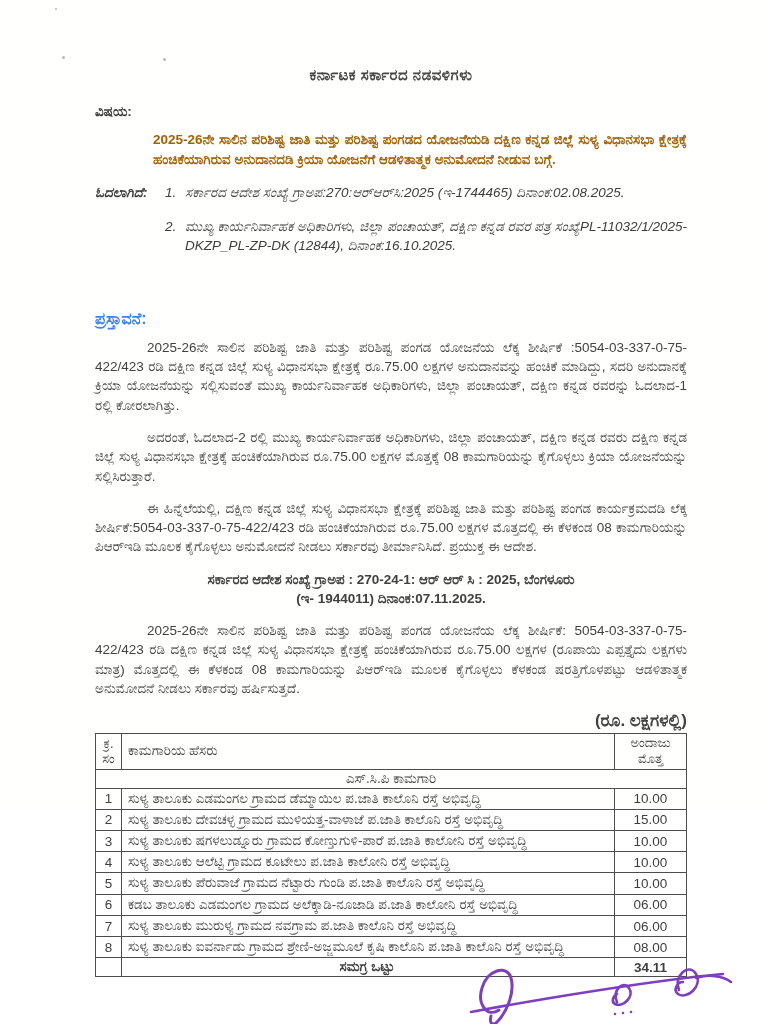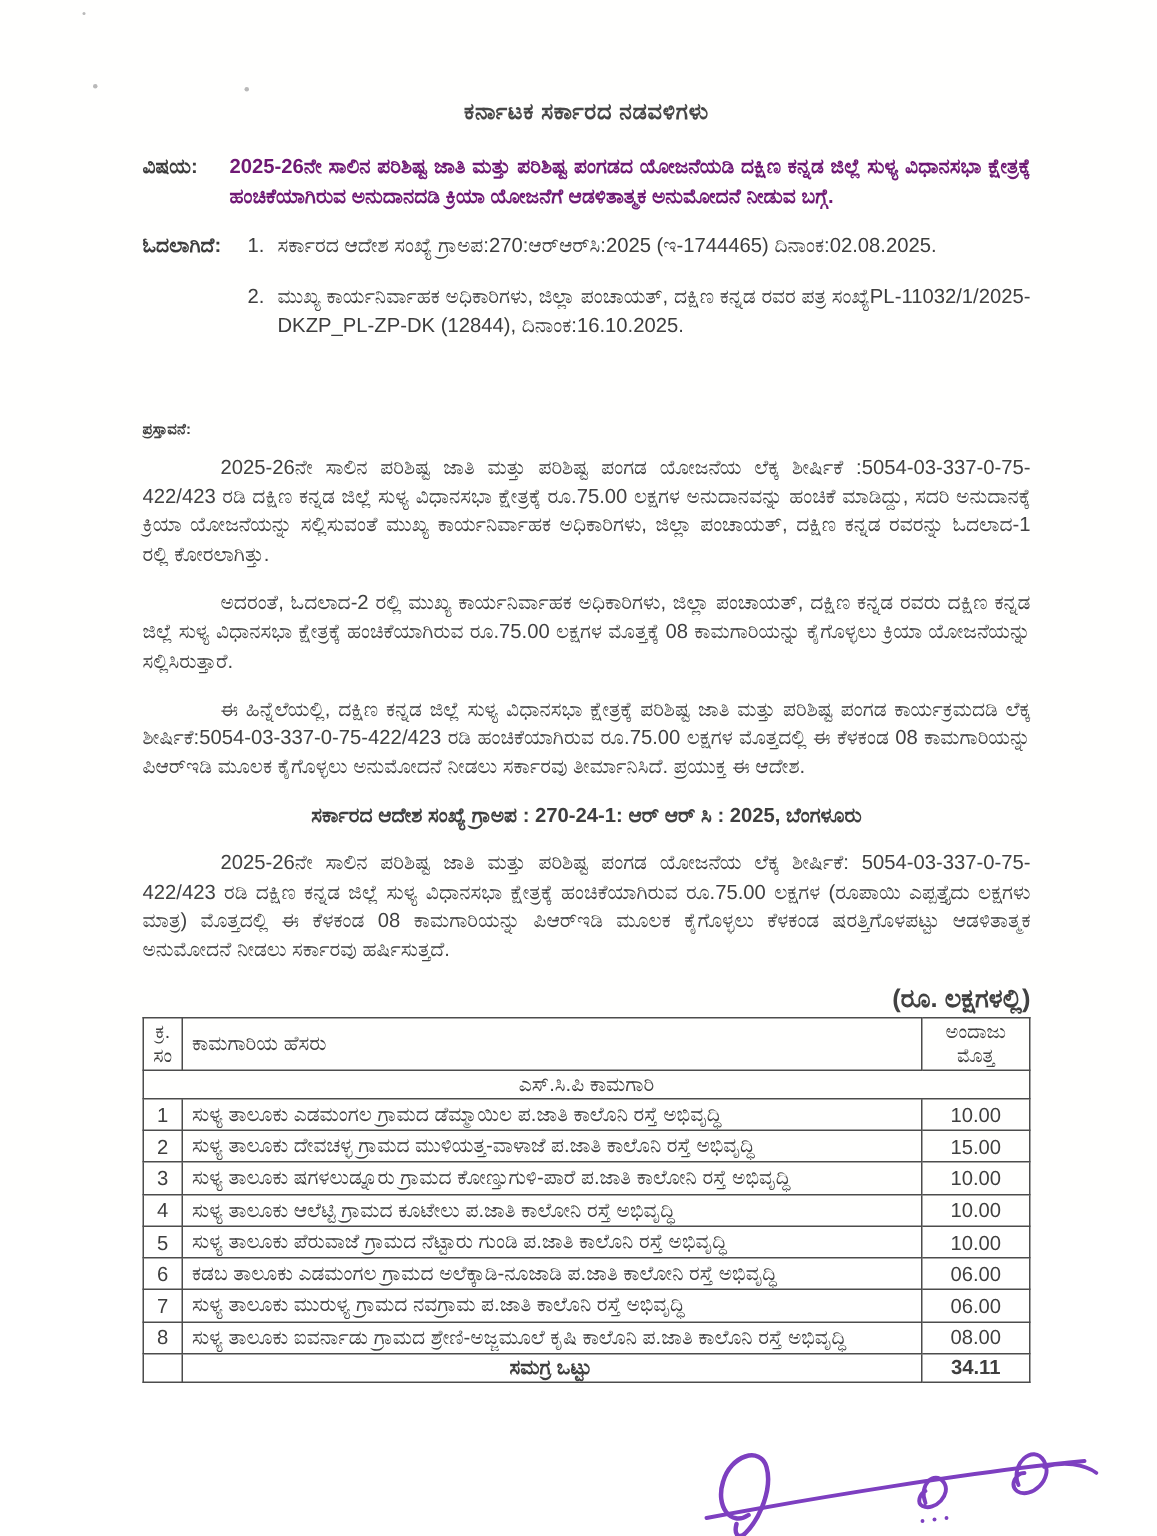--- a/index.html
+++ b/index.html
@@ -35,42 +35,44 @@
   .subject-row .lbl {
     font-weight: 700;
     flex: 0 0 50px;
     white-space: nowrap;
     margin-right: 8px;
   }
   .subject-text {
     flex: 1;
     text-align: justify;
     font-weight: 600;
-    color: #701a75;
+    color: #a16207;
+    margin-top: 28px;
   }
   .read-row {
     display: flex;
     font-size: 13.5px;
     line-height: 1.45;
     margin-bottom: 40px;
+    font-style: italic;
   }
   .read-row .lbl {
     font-weight: 700;
     flex: 0 0 66px;
     margin-right: 4px;
     white-space: nowrap;
   }
   .read-items { flex: 1; }
   .read-item { display: flex; margin-bottom: 14px; }
   .read-item .num { flex: 0 0 20px; }
   .read-item .itxt { flex: 1; text-align: justify; }
   .preamble-heading {
     font-weight: 700;
-    font-size: 10px;
-    color: #404040;
+    font-size: 16px;
+    color: #3b82f6;
     margin: 26px 0 10px 0;
   }
   .para {
     font-size: 13.5px;
     line-height: 1.43;
     text-align: justify;
     text-indent: 52px;
     color: #424242;
     margin-bottom: 13px;
   }
@@ -155,20 +157,21 @@
   </div>
 
   <div class="preamble-heading">ಪ್ರಸ್ತಾವನೆ:</div>
 
   <p class="para">2025-26ನೇ ಸಾಲಿನ ಪರಿಶಿಷ್ಟ ಜಾತಿ ಮತ್ತು ಪರಿಶಿಷ್ಟ ಪಂಗಡ ಯೋಜನೆಯ ಲೆಕ್ಕ ಶೀರ್ಷಿಕೆ :5054-03-337-0-75-422/423 ರಡಿ ದಕ್ಷಿಣ ಕನ್ನಡ ಜಿಲ್ಲೆ ಸುಳ್ಯ ವಿಧಾನಸಭಾ ಕ್ಷೇತ್ರಕ್ಕೆ ರೂ.75.00 ಲಕ್ಷಗಳ ಅನುದಾನವನ್ನು ಹಂಚಿಕೆ ಮಾಡಿದ್ದು, ಸದರಿ ಅನುದಾನಕ್ಕೆ ಕ್ರಿಯಾ ಯೋಜನೆಯನ್ನು ಸಲ್ಲಿಸುವಂತೆ ಮುಖ್ಯ ಕಾರ್ಯನಿರ್ವಾಹಕ ಅಧಿಕಾರಿಗಳು, ಜಿಲ್ಲಾ ಪಂಚಾಯತ್, ದಕ್ಷಿಣ ಕನ್ನಡ ರವರನ್ನು ಓದಲಾದ-1 ರಲ್ಲಿ ಕೋರಲಾಗಿತ್ತು.</p>
   <p class="para">ಅದರಂತೆ, ಓದಲಾದ-2 ರಲ್ಲಿ ಮುಖ್ಯ ಕಾರ್ಯನಿರ್ವಾಹಕ ಅಧಿಕಾರಿಗಳು, ಜಿಲ್ಲಾ ಪಂಚಾಯತ್, ದಕ್ಷಿಣ ಕನ್ನಡ ರವರು ದಕ್ಷಿಣ ಕನ್ನಡ ಜಿಲ್ಲೆ ಸುಳ್ಯ ವಿಧಾನಸಭಾ ಕ್ಷೇತ್ರಕ್ಕೆ ಹಂಚಿಕೆಯಾಗಿರುವ ರೂ.75.00 ಲಕ್ಷಗಳ ಮೊತ್ತಕ್ಕೆ 08 ಕಾಮಗಾರಿಯನ್ನು ಕೈಗೊಳ್ಳಲು ಕ್ರಿಯಾ ಯೋಜನೆಯನ್ನು ಸಲ್ಲಿಸಿರುತ್ತಾರೆ.</p>
   <p class="para">ಈ ಹಿನ್ನೆಲೆಯಲ್ಲಿ, ದಕ್ಷಿಣ ಕನ್ನಡ ಜಿಲ್ಲೆ ಸುಳ್ಯ ವಿಧಾನಸಭಾ ಕ್ಷೇತ್ರಕ್ಕೆ ಪರಿಶಿಷ್ಟ ಜಾತಿ ಮತ್ತು ಪರಿಶಿಷ್ಟ ಪಂಗಡ ಕಾರ್ಯಕ್ರಮದಡಿ ಲೆಕ್ಕ ಶೀರ್ಷಿಕೆ:5054-03-337-0-75-422/423 ರಡಿ ಹಂಚಿಕೆಯಾಗಿರುವ ರೂ.75.00 ಲಕ್ಷಗಳ ಮೊತ್ತದಲ್ಲಿ ಈ ಕೆಳಕಂಡ 08 ಕಾಮಗಾರಿಯನ್ನು ಪಿಆರ್‌ಇಡಿ ಮೂಲಕ ಕೈಗೊಳ್ಳಲು ಅನುಮೋದನೆ ನೀಡಲು ಸರ್ಕಾರವು ತೀರ್ಮಾನಿಸಿದೆ. ಪ್ರಯುಕ್ತ ಈ ಆದೇಶ.</p>
 
   <div class="order-no">
     <div>ಸರ್ಕಾರದ ಆದೇಶ ಸಂಖ್ಯೆ ಗ್ರಾಅಪ : 270-24-1: ಆರ್ ಆರ್ ಸಿ : 2025, ಬೆಂಗಳೂರು</div>
+    <div>(ಇ- 1944011) ದಿನಾಂಕ:07.11.2025.</div>
   </div>
 
   <p class="para">2025-26ನೇ ಸಾಲಿನ ಪರಿಶಿಷ್ಟ ಜಾತಿ ಮತ್ತು ಪರಿಶಿಷ್ಟ ಪಂಗಡ ಯೋಜನೆಯ ಲೆಕ್ಕ ಶೀರ್ಷಿಕೆ: 5054-03-337-0-75-422/423 ರಡಿ ದಕ್ಷಿಣ ಕನ್ನಡ ಜಿಲ್ಲೆ ಸುಳ್ಯ ವಿಧಾನಸಭಾ ಕ್ಷೇತ್ರಕ್ಕೆ ಹಂಚಿಕೆಯಾಗಿರುವ ರೂ.75.00 ಲಕ್ಷಗಳ (ರೂಪಾಯಿ ಎಪ್ಪತ್ತೈದು ಲಕ್ಷಗಳು ಮಾತ್ರ) ಮೊತ್ತದಲ್ಲಿ ಈ ಕೆಳಕಂಡ 08 ಕಾಮಗಾರಿಯನ್ನು ಪಿಆರ್‌ಇಡಿ ಮೂಲಕ ಕೈಗೊಳ್ಳಲು ಕೆಳಕಂಡ ಷರತ್ತಿಗೊಳಪಟ್ಟು ಆಡಳಿತಾತ್ಮಕ ಅನುಮೋದನೆ ನೀಡಲು ಸರ್ಕಾರವು ಹರ್ಷಿಸುತ್ತದೆ.</p>
 
   <div class="unit-note">(ರೂ. ಲಕ್ಷಗಳಲ್ಲಿ)</div>
 
   <table class="works">
     <colgroup>
         <col class="c-sl">
         <col class="c-name">

